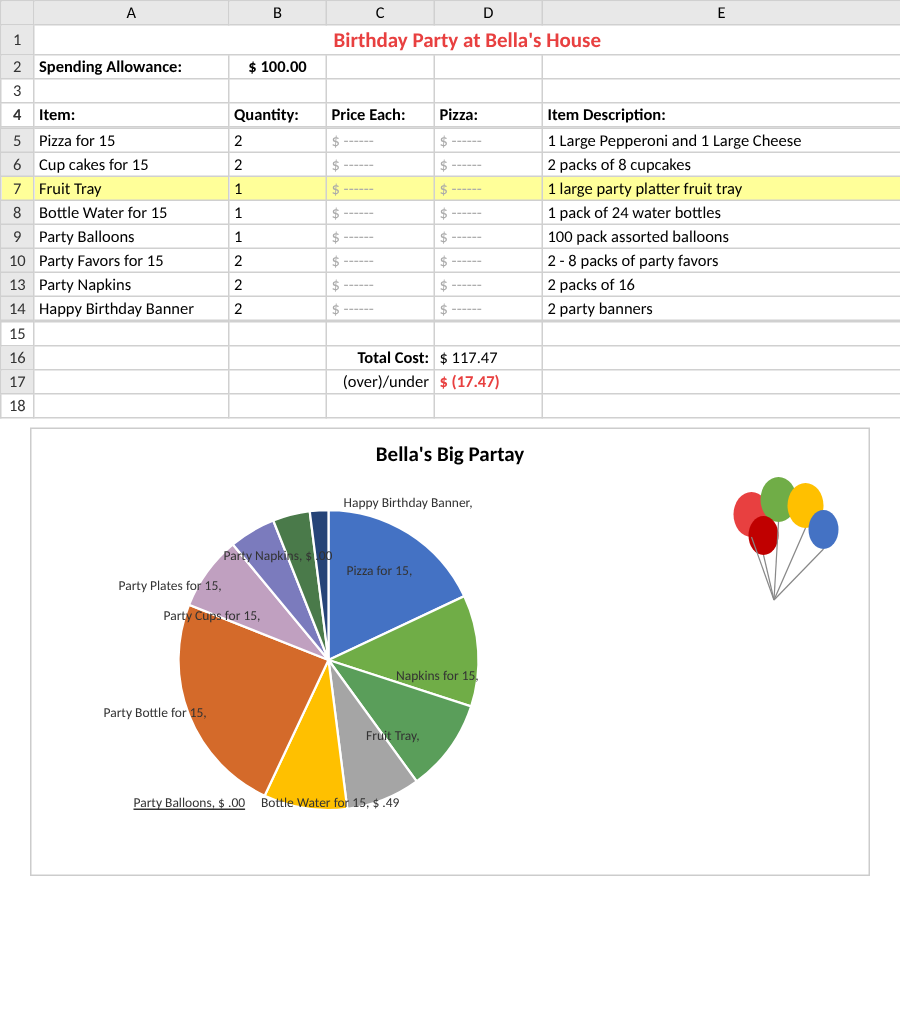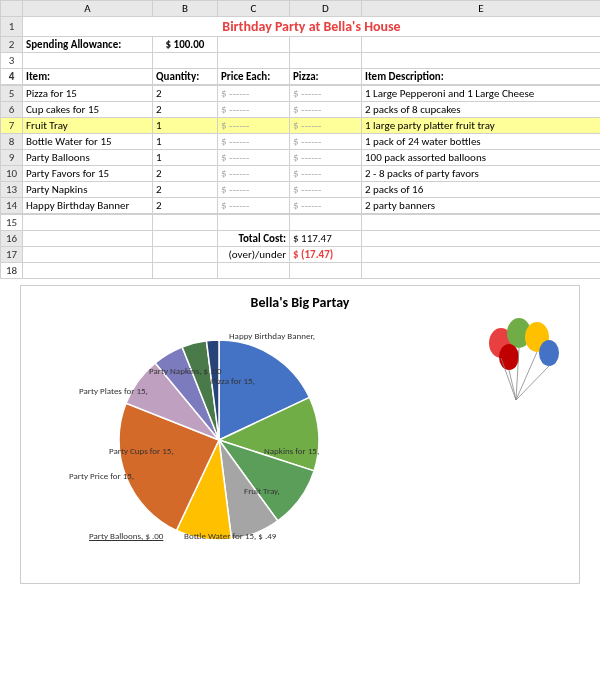--- a/index.html
+++ b/index.html
@@ -339,23 +339,23 @@
 
         <line x1="20" y1="43" x2="35" y2="85" stroke="#888" stroke-width="0.8"></line>
         <line x1="38" y1="33" x2="35" y2="85" stroke="#888" stroke-width="0.8"></line>
         <line x1="56" y1="37" x2="35" y2="85" stroke="#888" stroke-width="0.8"></line>
         <line x1="68" y1="51" x2="35" y2="85" stroke="#888" stroke-width="0.8"></line>
         <line x1="28" y1="55" x2="35" y2="85" stroke="#888" stroke-width="0.8"></line>
       </svg>
     </div>
 
     <div class="pie-label" style="left:200px; top:15px;">Happy Birthday Banner,</div>
-    <div class="pie-label" style="left:182px; top:60px;text-align:right;">Pizza for 15,</div>
+    <div class="pie-label" style="left:202px; top:60px;text-align:right;">Pizza for 15,</div>
     <div class="pie-label" style="left:235px; top:130px;">Napkins for 15,</div>
     <div class="pie-label" style="left:215px; top:170px;">Fruit Tray,</div>
-    <div class="pie-label" style="left:155px; top:215px;">Bottle Water for 15, $ .49</div>
+    <div class="pie-label" style="left:145px; top:215px;">Bottle Water for 15, $ .49</div>
     <div class="pie-label" style="left:60px; top:215px;text-decoration:underline;">Party Balloons, $ .00</div>
-    <div class="pie-label" style="left:40px; top:155px;">Party Price for 15,</div>
-    <div class="pie-label" style="left:80px; top:90px;margin-top:40px;">Party Cups for 15,</div>
+    <div class="pie-label" style="left:40px; top:155px;">Party Bottle for 15,</div>
+    <div class="pie-label" style="left:80px; top:90px;">Party Cups for 15,</div>
     <div class="pie-label" style="left:50px; top:70px;">Party Plates for 15,</div>
     <div class="pie-label" style="left:75px; top:50px;margin-left:45px;">Party Napkins, $ .00</div>
   </div>
 </div>
 
 </body></html>

